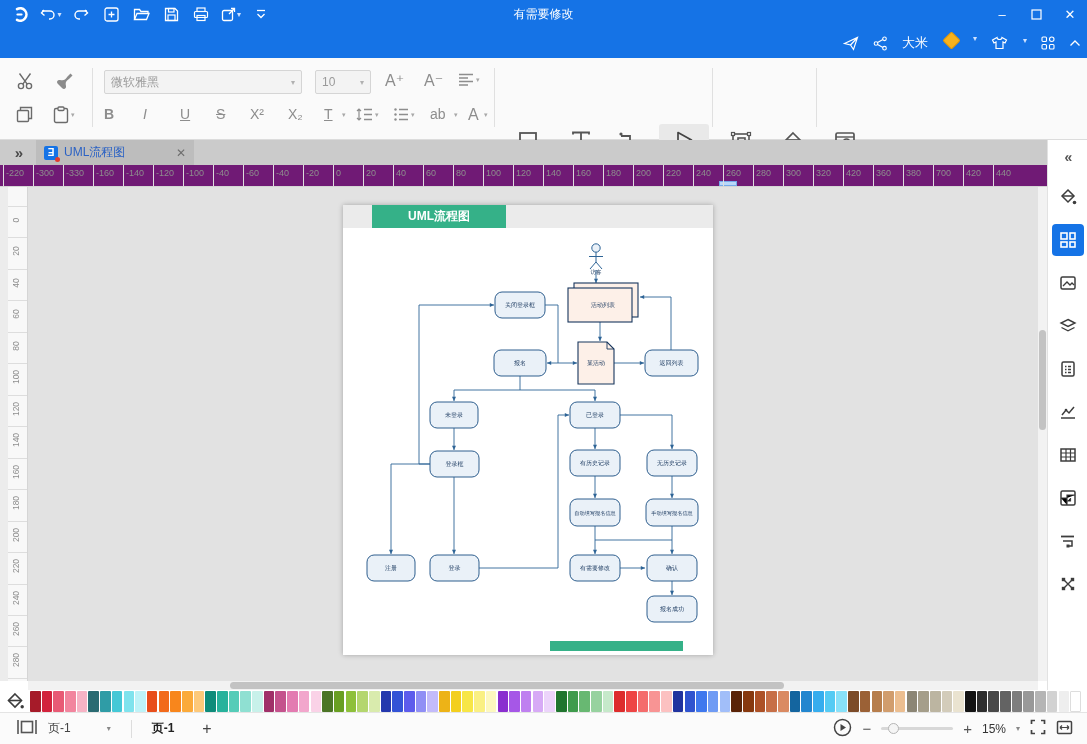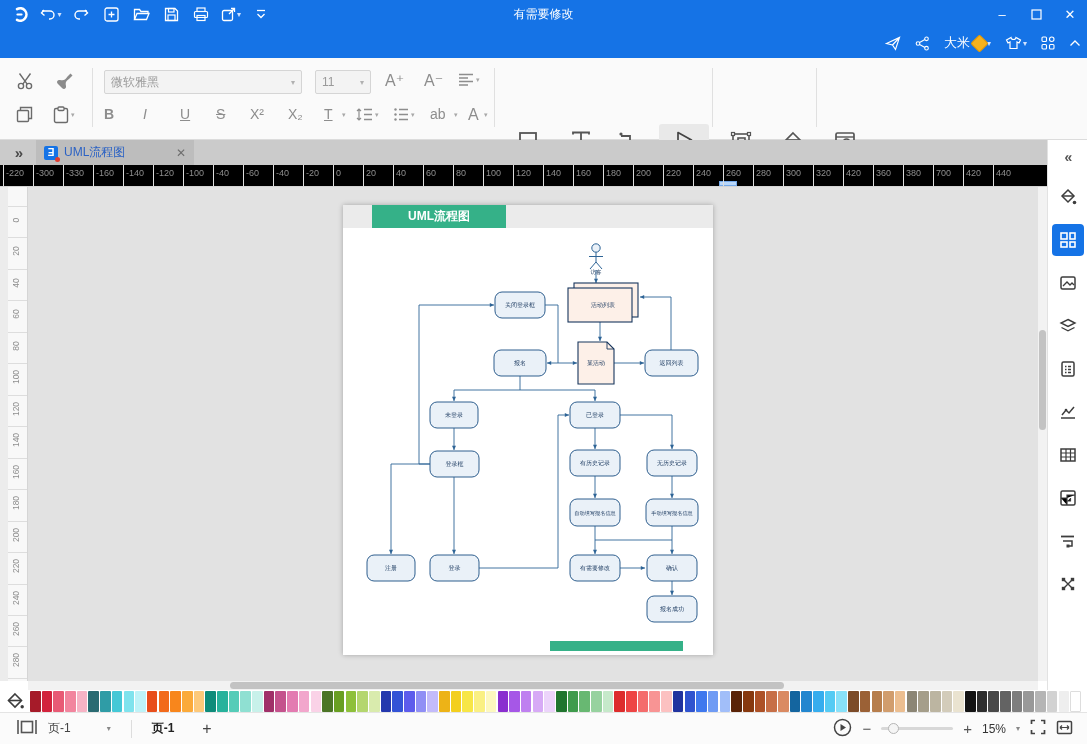--- a/index.html
+++ b/index.html
@@ -17,21 +17,21 @@
   .win-controls{position:absolute;right:0;top:0;height:28px;display:flex}
   .win-controls .wbtn{width:34px;height:28px;display:flex;align-items:center;justify-content:center;font-size:13px;color:#fff}
   .tiny-arrow{font-size:8px;color:#cfe2ff;margin-left:1px}
 
   
   .menubar{position:absolute;left:0;top:28px;width:1087px;height:30px;background:#1573e6;display:flex;align-items:stretch}
   .menu-tabs{display:flex;align-items:stretch}
   .menu-tab{padding:0 26px;display:flex;align-items:center;color:#fff;font-size:13px;cursor:default}
   .menu-tab.active{background:#fff;color:#333}
   .menu-right{position:absolute;right:6px;top:0;height:30px;display:flex;align-items:center;gap:14px;color:#fff}
-  .menu-right .mi{display:flex;align-items:center;gap:0;font-size:13px}
+  .menu-right .mi{display:flex;gap:14px;font-size:13px}
   .gem{width:13px;height:13px;background:#f6b21d;transform:rotate(45deg);border-radius:2px;display:inline-block;margin-left:3px;border:1px solid #e89a00}
 
   
   .ribbon{position:absolute;left:0;top:58px;width:1087px;height:82px;background:#fafafa;border-bottom:1px solid #dcdcdc}
   .rb{position:absolute;display:flex;align-items:center;justify-content:center;color:#666}
   .sep{position:absolute;top:10px;bottom:12px;width:1px;background:#e0e0e0}
   .combo{position:absolute;border:1px solid #d5d5d5;background:#f3f3f3;color:#9a9a9a;
          display:flex;align-items:center;padding:0 6px;border-radius:2px;font-size:12px}
   .combo .arr{margin-left:auto;font-size:8px;color:#b0b0b0}
   .fmt{font-size:14px;color:#8d8d8d}
@@ -45,21 +45,21 @@
   
   .tabbar{position:absolute;left:0;top:140px;width:1047px;height:25px;background:#cbcbcb;display:flex;align-items:stretch}
   .expand-tabs{width:36px;display:flex;align-items:center;justify-content:center;color:#4a4a4a;font-size:15px;font-weight:bold;letter-spacing:-2px}
   .doctab{width:158px;background:#bdbdbd;display:flex;align-items:center;padding:0 8px;gap:6px}
   .doctab .tlabel{color:#2b62c4;font-size:12px;flex:1}
   .doctab .close{color:#6e6e6e;font-size:12px}
   .docicon{position:relative;width:14px;height:14px;background:#1573e6;border-radius:2px;color:#fff;font-size:10px;font-weight:bold;display:flex;align-items:center;justify-content:center}
   .docicon .reddot{position:absolute;right:-2px;bottom:-2px;width:5px;height:5px;border-radius:50%;background:#e23b2e}
 
   
-  .hruler{position:absolute;left:0;top:165px;width:1047px;height:22px;background:#000000;border-bottom:1px solid #d5d5d5;overflow:hidden}
+  .hruler{position:absolute;left:0;top:165px;width:1047px;height:22px;background:#701a75;border-bottom:1px solid #d5d5d5;overflow:hidden}
   .hruler .tick{position:absolute;top:0;bottom:0;width:1px;background:#ddd}
   .hruler .rlabel{position:absolute;top:3px;font-size:9px;color:#8e8e8e}
   .ruler-marker{position:absolute;height:5px;bottom:0;background:#b9d7f9;border:1px solid #74a9ea}
   .left-strip{position:absolute;left:0;top:187px;width:8px;height:494px;background:#ececec}
   .vruler{position:absolute;left:8px;top:187px;width:20px;height:494px;background:#f8f8f8;border-right:1px solid #d5d5d5;overflow:hidden}
   .vruler .tick{position:absolute;left:0;right:0;height:1px;background:#ddd}
   .vruler .rlabel{position:absolute;left:-2px;width:22px;height:12px;font-size:8.5px;color:#8e8e8e;text-align:center;transform:rotate(-90deg)}
 
   
   .canvas{position:absolute;left:28px;top:187px;width:1010px;height:494px;background:#e2e2e2;overflow:hidden}
@@ -251,21 +251,21 @@
         </svg>
       <span class="drop8">▾</span>
     </span>
     <span class="sep" style="left:92px"></span>
 
     <div class="combo" style="left:104px;top:12px;width:198px;height:24px">
       <span>微软雅黑</span>
       <span class="arr">▾</span>
     </div>
     <div class="combo" style="left:315px;top:12px;width:56px;height:24px">
-      <span>11</span>
+      <span>10</span>
       <span class="arr">▾</span>
     </div>
     <span class="rb fmt" style="left:385px;top:13px;font-size:16px">A⁺</span>
     <span class="rb fmt" style="left:424px;top:13px;font-size:16px">A⁻</span>
     <span class="rb" style="left:458px;top:15px">
       <svg width="16" height="13" viewBox="0 0 16 13">
           <path d="M1 1.5 h14 M1 5 h9 M1 8.5 h14 M1 12 h9" stroke="#8d8d8d" stroke-width="1.5"></path>
         </svg>
       <span class="drop8">▾</span>
     </span>

